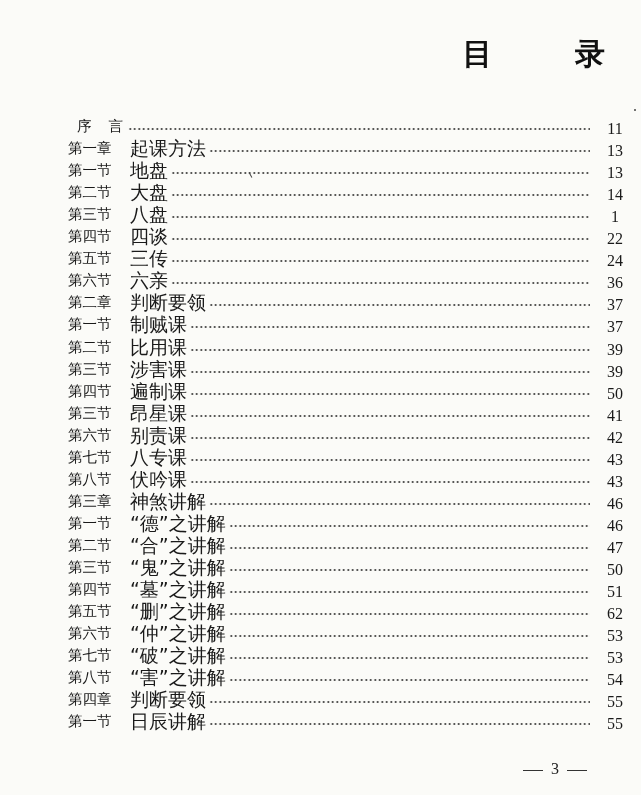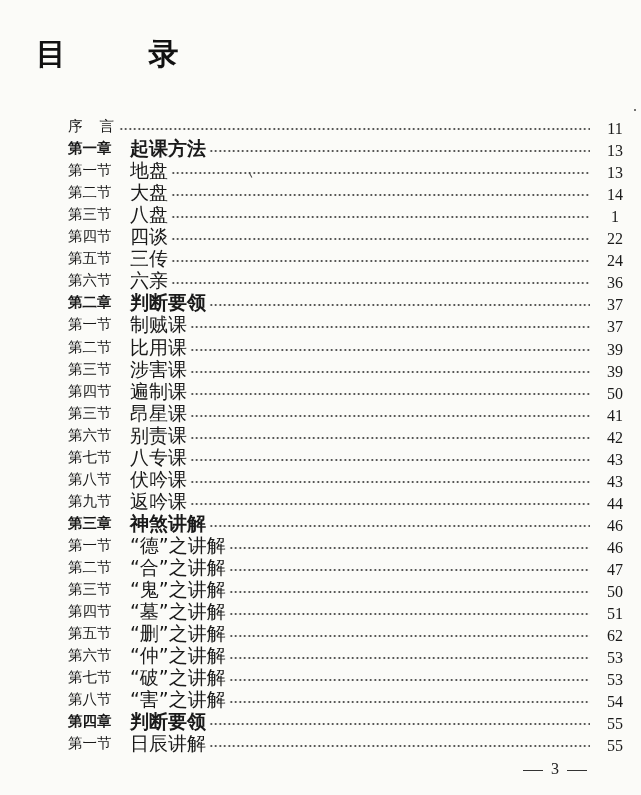--- a/index.html
+++ b/index.html
@@ -5,38 +5,38 @@
   html, body { margin: 0; padding: 0; }
   body {
     width: 641px; height: 795px;
     background: #fbfbf8;
     position: relative; overflow: hidden;
     font-family: "DejaVu Serif", "Liberation Serif", serif;
     color: #1a1a1a;
   }
   .title {
     position: absolute; top: 34px; left: 0; width: 641px;
-    text-align: left;
+    text-align: right;
     font-family: "DejaVu Sans", sans-serif;
     font-weight: bold; font-size: 30px; letter-spacing: 36px;
     padding-left: 36px; box-sizing: border-box;
     color: #111;
   }
   .toc { position: absolute; top: 113px; left: 68px; width: 560px; }
   .row {
     position: relative; height: 22.05px;
     display: flex; align-items: flex-end;
     font-size: 15px; line-height: 18px;
   }
   .label {
     width: 62px; flex: 0 0 62px; white-space: nowrap;
     font-family: "DejaVu Sans", sans-serif; font-size: 14.5px;
   }
-  .label.spaced { letter-spacing: 17px; }
-  .row.chapter .label, .row.chapter .name { font-weight: bold; }
+  .label.spaced { letter-spacing: 17px; margin-left: 9px; }
+  .row.chapter .label, .row.chapter .name { font-weight: normal; }
   .name {
     white-space: nowrap; font-family: "DejaVu Sans", sans-serif; font-size: 19px;
     padding-right: 3px;
   }
   .dots {
     flex: 1 1 auto; height: 2px; margin-bottom: 5px;
     background-image: radial-gradient(circle, #333 0.9px, transparent 1.1px);
     background-size: 4.5px 2px; background-repeat: repeat-x;
   }
   .row.first .name { padding-left: 0; }
@@ -154,26 +154,20 @@
       <span class="name">八专课</span>
       <span class="dots"></span>
       <span class="page">43</span>
     </div>
     <div class="row">
       <span class="label">第八节</span>
       <span class="name">伏吟课</span>
       <span class="dots"></span>
       <span class="page">43</span>
     </div>
-    <div class="row">
-      <span class="label">第九节</span>
-      <span class="name">返吟课</span>
-      <span class="dots"></span>
-      <span class="page">44</span>
-    </div>
     <div class="row chapter">
       <span class="label">第三章</span>
       <span class="name">神煞讲解</span>
       <span class="dots"></span>
       <span class="page">46</span>
     </div>
     <div class="row">
       <span class="label">第一节</span>
       <span class="name">“德”之讲解</span>
       <span class="dots"></span>

